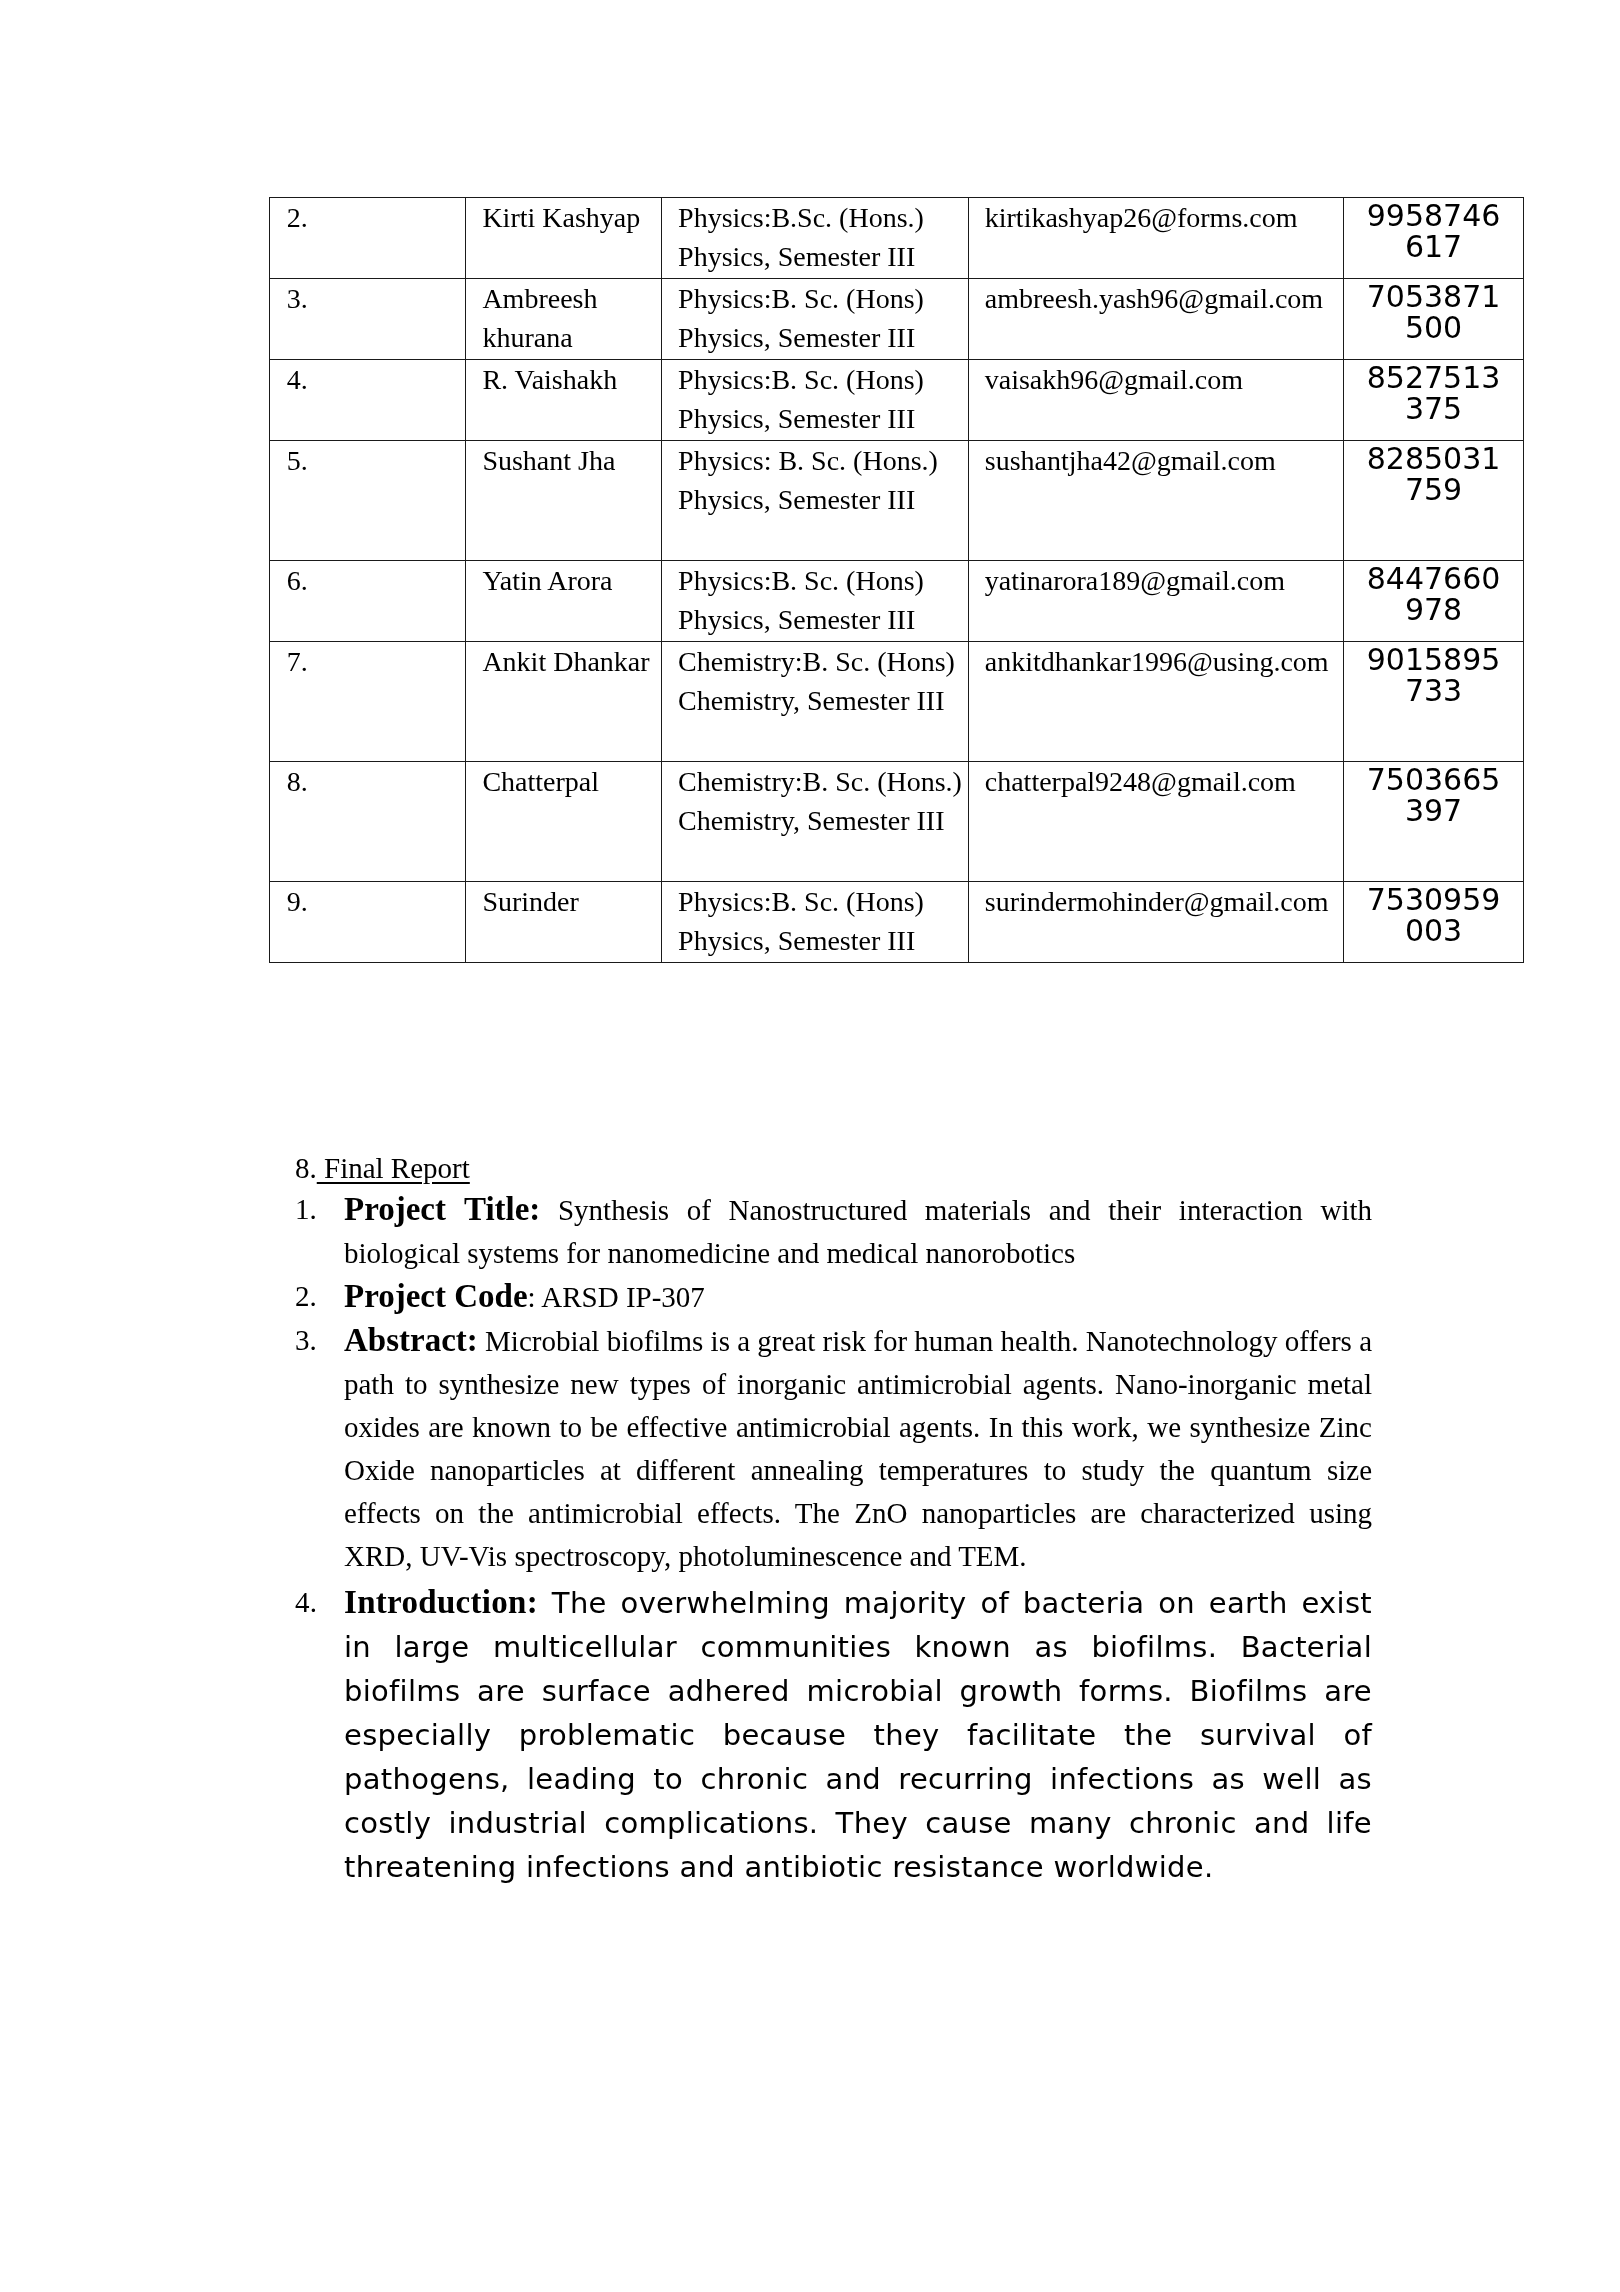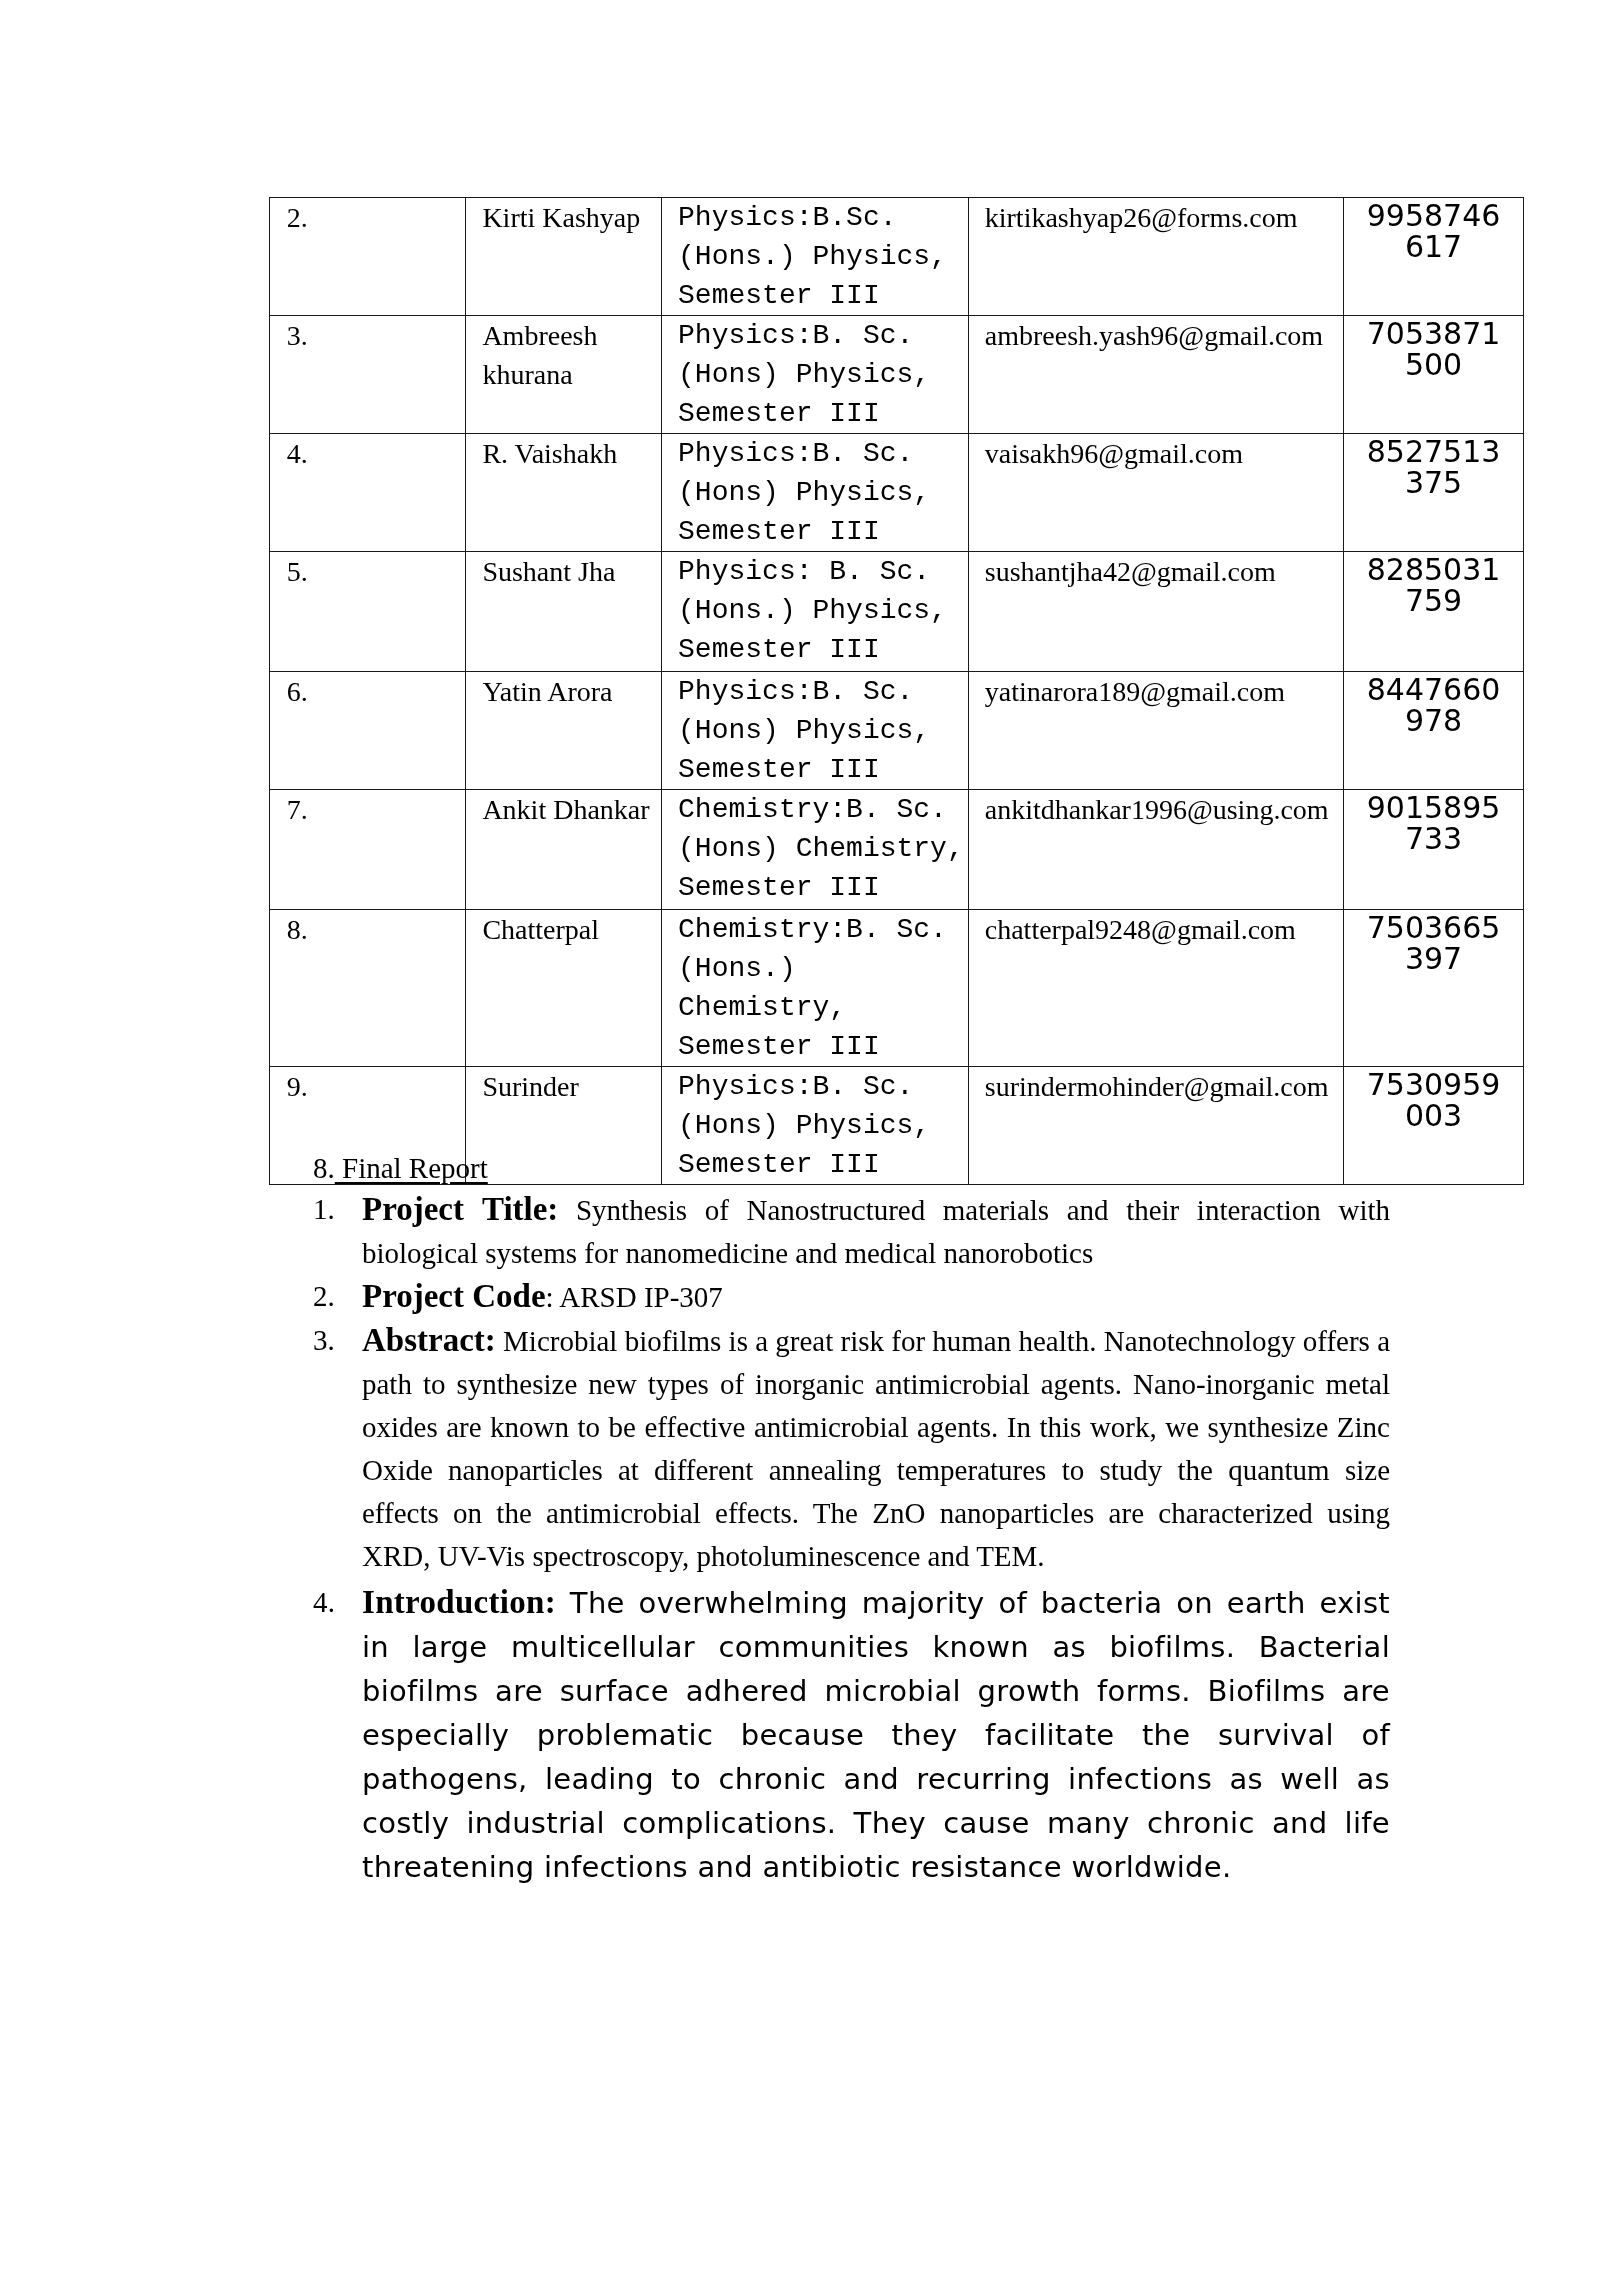--- a/index.html
+++ b/index.html
@@ -36,40 +36,40 @@
       vertical-align: top;
       padding: 0 0 0 16.7px;
       font-family: "Liberation Serif", serif;
       font-size: 28px;
       line-height: 39px;
       word-wrap: break-word;
       overflow-wrap: anywhere;
     }
     .members-table td.col-sno { width: 178px; }
     .members-table td.col-name { width: 179px; }
-    .members-table td.col-course { width: 290px; padding-left: 15.7px; font-family: Liberation Mono, monospace; }
+    .members-table td.col-course { width: 290px; padding-left: 15.7px; }
     .members-table td.col-email { width: 352px; padding-left: 15.7px; padding-right: 5.9px; }
     .members-table td.col-phone {
       width: 172px;
       padding: 0 3.9px;
       text-align: center;
       font-family: "DejaVu Sans", sans-serif;
       font-size: 30px;
       line-height: 31px;
       padding-top: 2px;
       word-break: break-all;
     }
     .phone-text { display: inline-block; width: 147px; word-break: break-all; }
     .members-table tr.h2 td { height: 78px; }
     .members-table tr.h3 td { height: 117px; }
 
     
     .report {
       position: absolute;
-      left: 312px;
+      left: 294px;
       top: 1149px;
       width: 1078px;
     }
     .section-heading {
       font-family: "Liberation Serif", serif;
       font-size: 29px;
       line-height: 39px;
       margin: 0;
       padding-left: 1px;
     }

